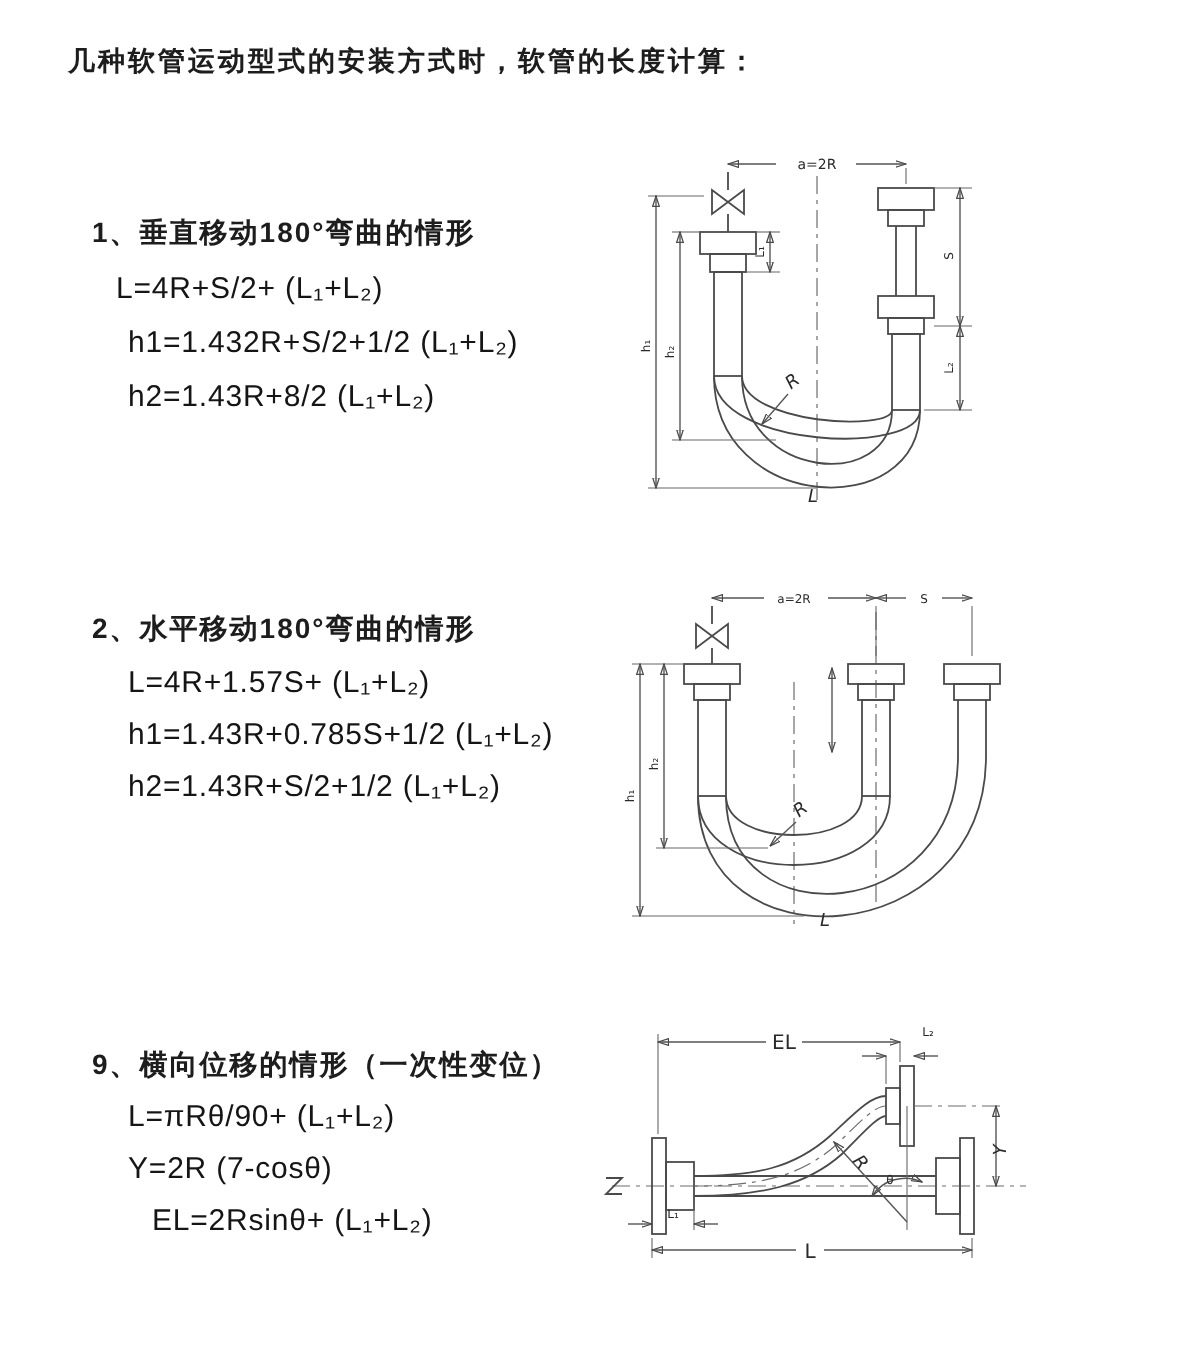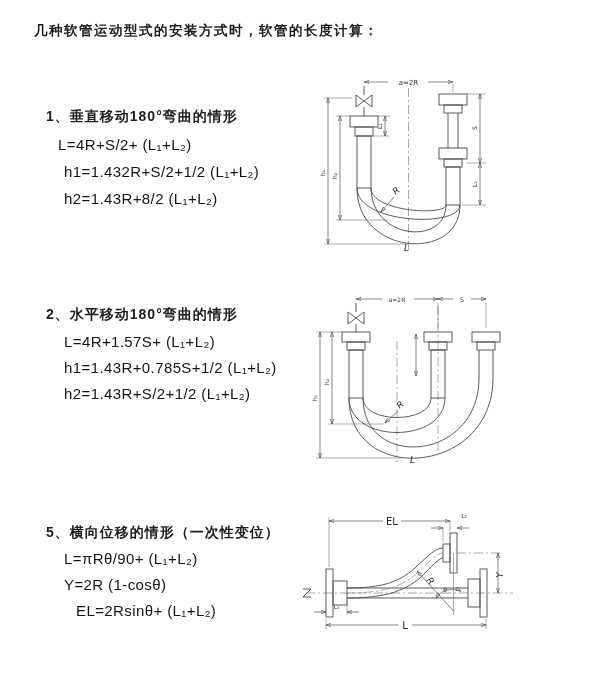--- a/index.html
+++ b/index.html
@@ -33,23 +33,23 @@
 <div class="abs sec-heading" style="left:46px;top:108px;">1、垂直移动180°弯曲的情形</div>
 <div class="abs formula" style="left:58px;top:136px;">L=4R+S/2+ (L₁+L₂)</div>
 <div class="abs formula" style="left:64px;top:163px;">h1=1.432R+S/2+1/2 (L₁+L₂)</div>
 <div class="abs formula" style="left:64px;top:190px;">h2=1.43R+8/2 (L₁+L₂)</div>
 
 <div class="abs sec-heading" style="left:46px;top:306px;">2、水平移动180°弯曲的情形</div>
 <div class="abs formula" style="left:64px;top:333px;">L=4R+1.57S+ (L₁+L₂)</div>
 <div class="abs formula" style="left:64px;top:359px;">h1=1.43R+0.785S+1/2 (L₁+L₂)</div>
 <div class="abs formula" style="left:64px;top:385px;text-align:right;">h2=1.43R+S/2+1/2 (L₁+L₂)</div>
 
-<div class="abs sec-heading" style="left:46px;top:524px;">5、横向位移的情形（一次性变位）</div>
+<div class="abs sec-heading" style="left:46px;top:524px;">9、横向位移的情形（一次性变位）</div>
 <div class="abs formula" style="left:64px;top:550px;">L=πRθ/90+ (L₁+L₂)</div>
-<div class="abs formula" style="left:64px;top:576px;">Y=2R (1-cosθ)</div>
+<div class="abs formula" style="left:64px;top:576px;">Y=2R (7-cosθ)</div>
 <div class="abs formula" style="left:76px;top:602px;">EL=2Rsinθ+ (L₁+L₂)</div>
 
 <svg class="dwg" style="left:312px;top:70px;" width="275" height="185" viewBox="0 0 275 185">
   <defs>
     <pattern id="hA" width="4" height="4" patternUnits="userSpaceOnUse">
       <path d="M0,0 L4,4 M4,0 L0,4" stroke="#8a8a8a" stroke-width="0.5"></path>
     </pattern>
     <marker id="arA" viewBox="0 0 8 6" refX="7.5" refY="3" markerWidth="8" markerHeight="6" orient="auto-start-reverse">
       <path d="M0,0.6 L7.5,3 L0,5.4 Z" fill="#444" stroke="none"></path>
     </marker>

